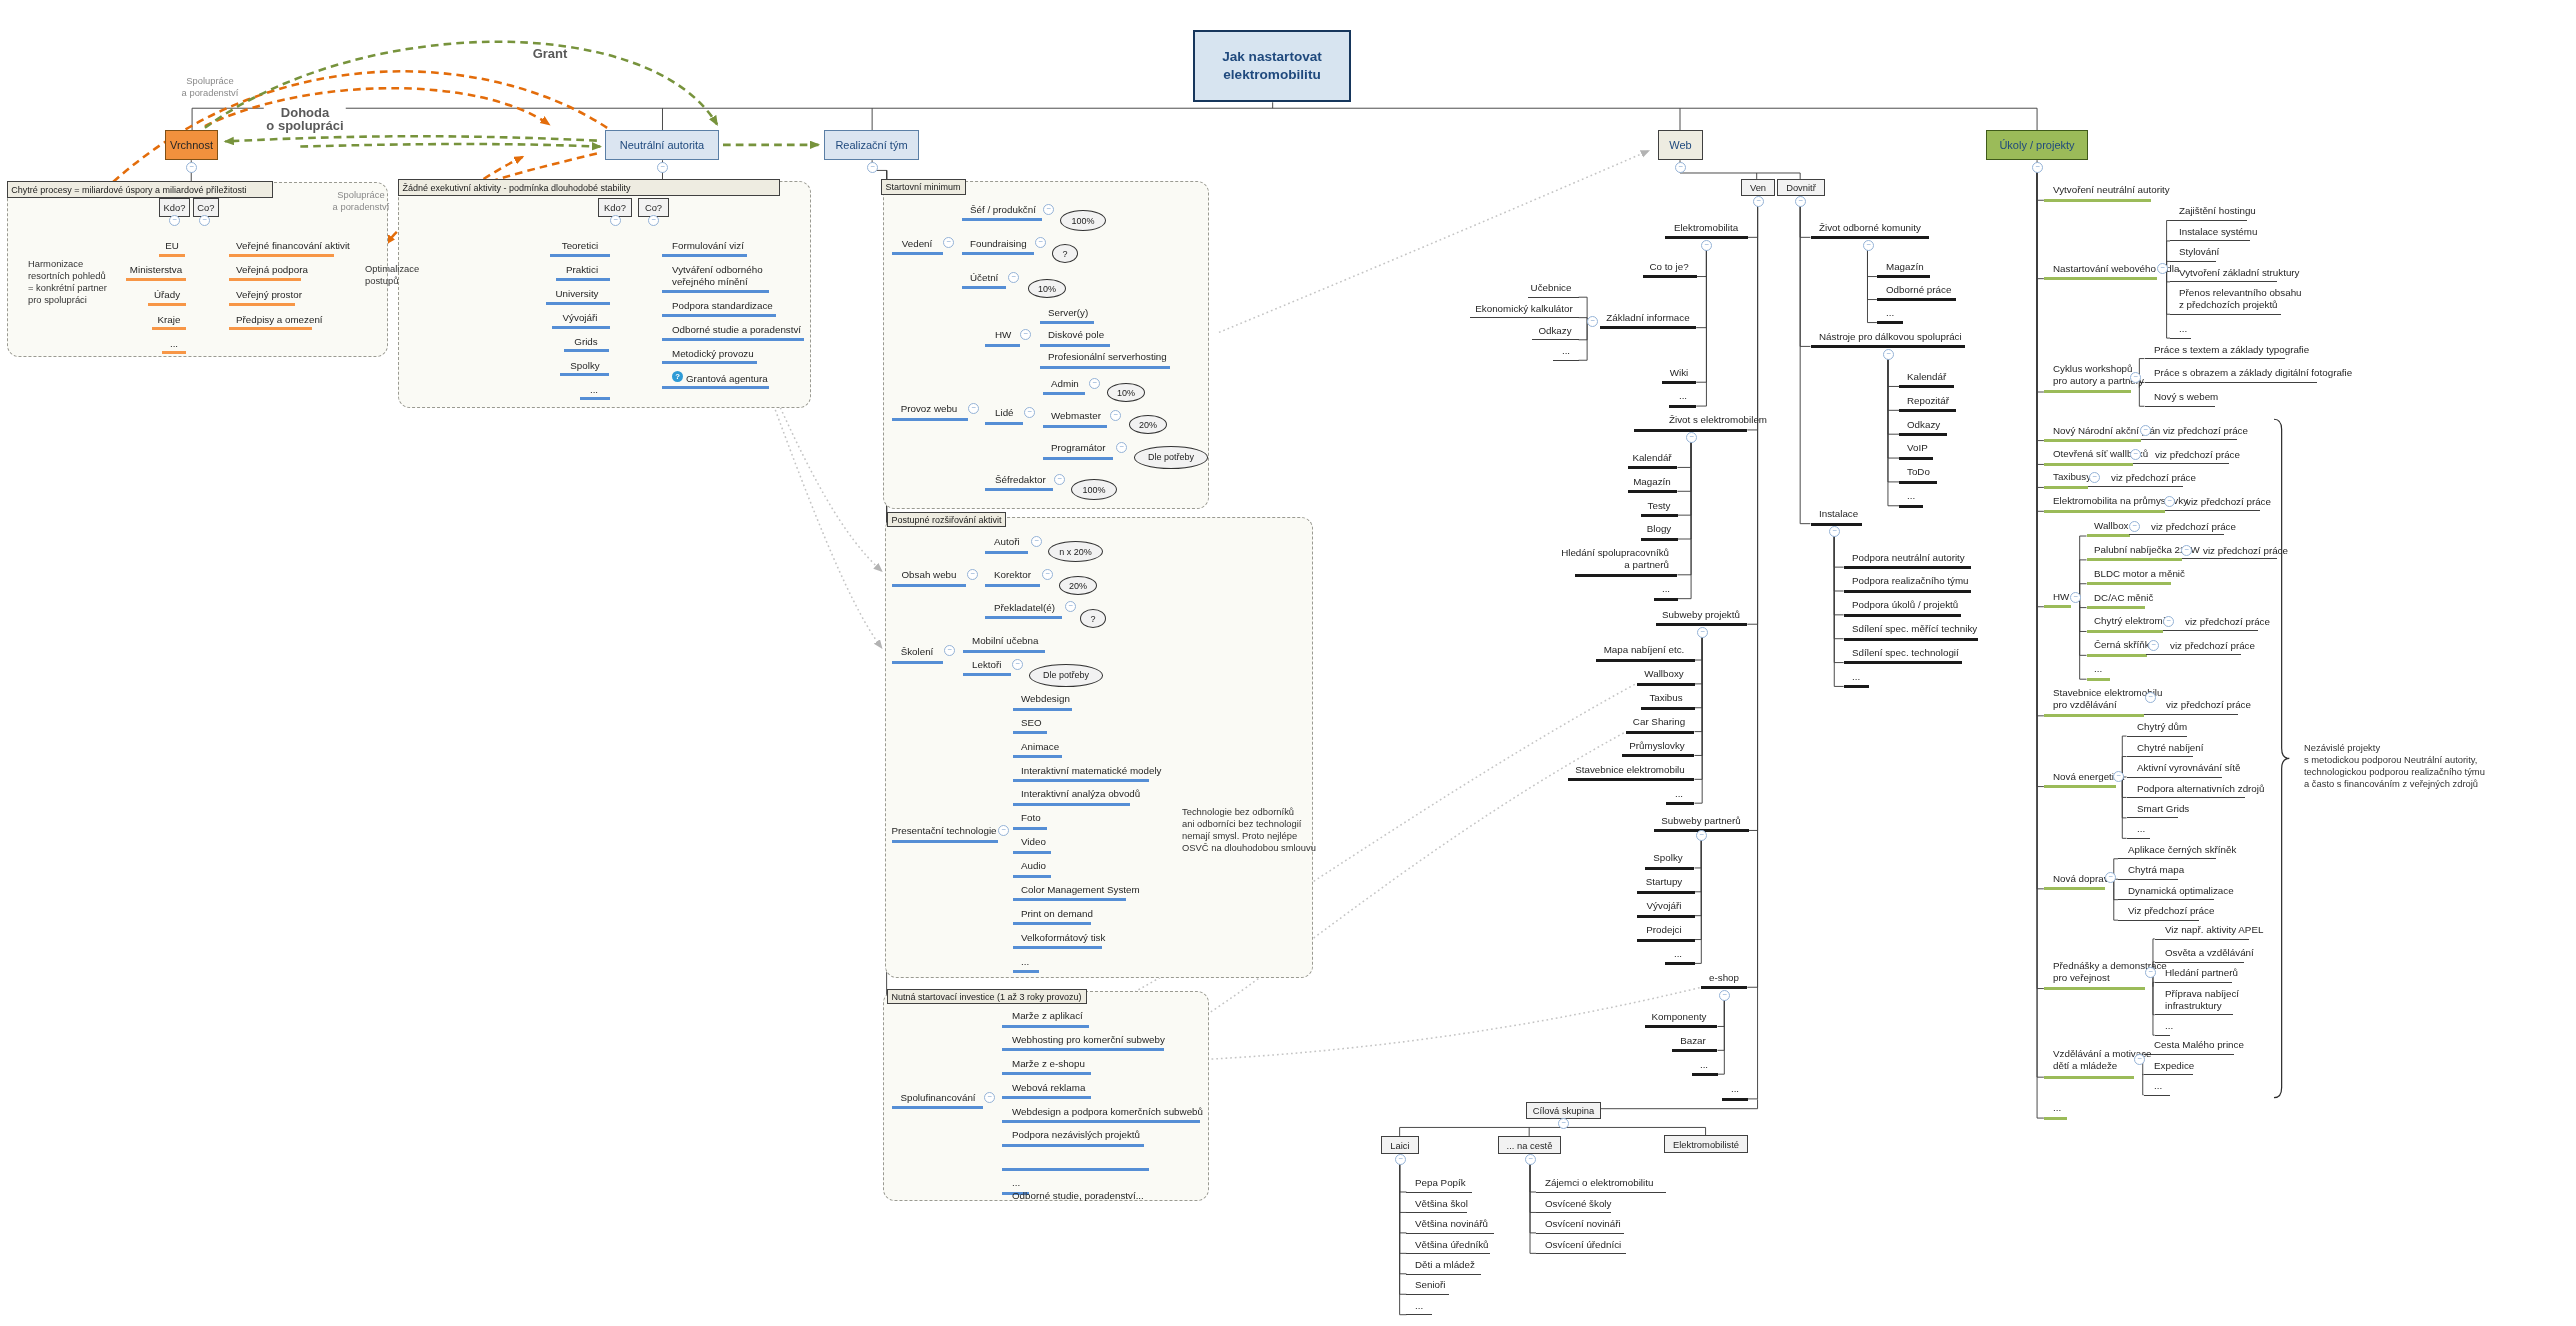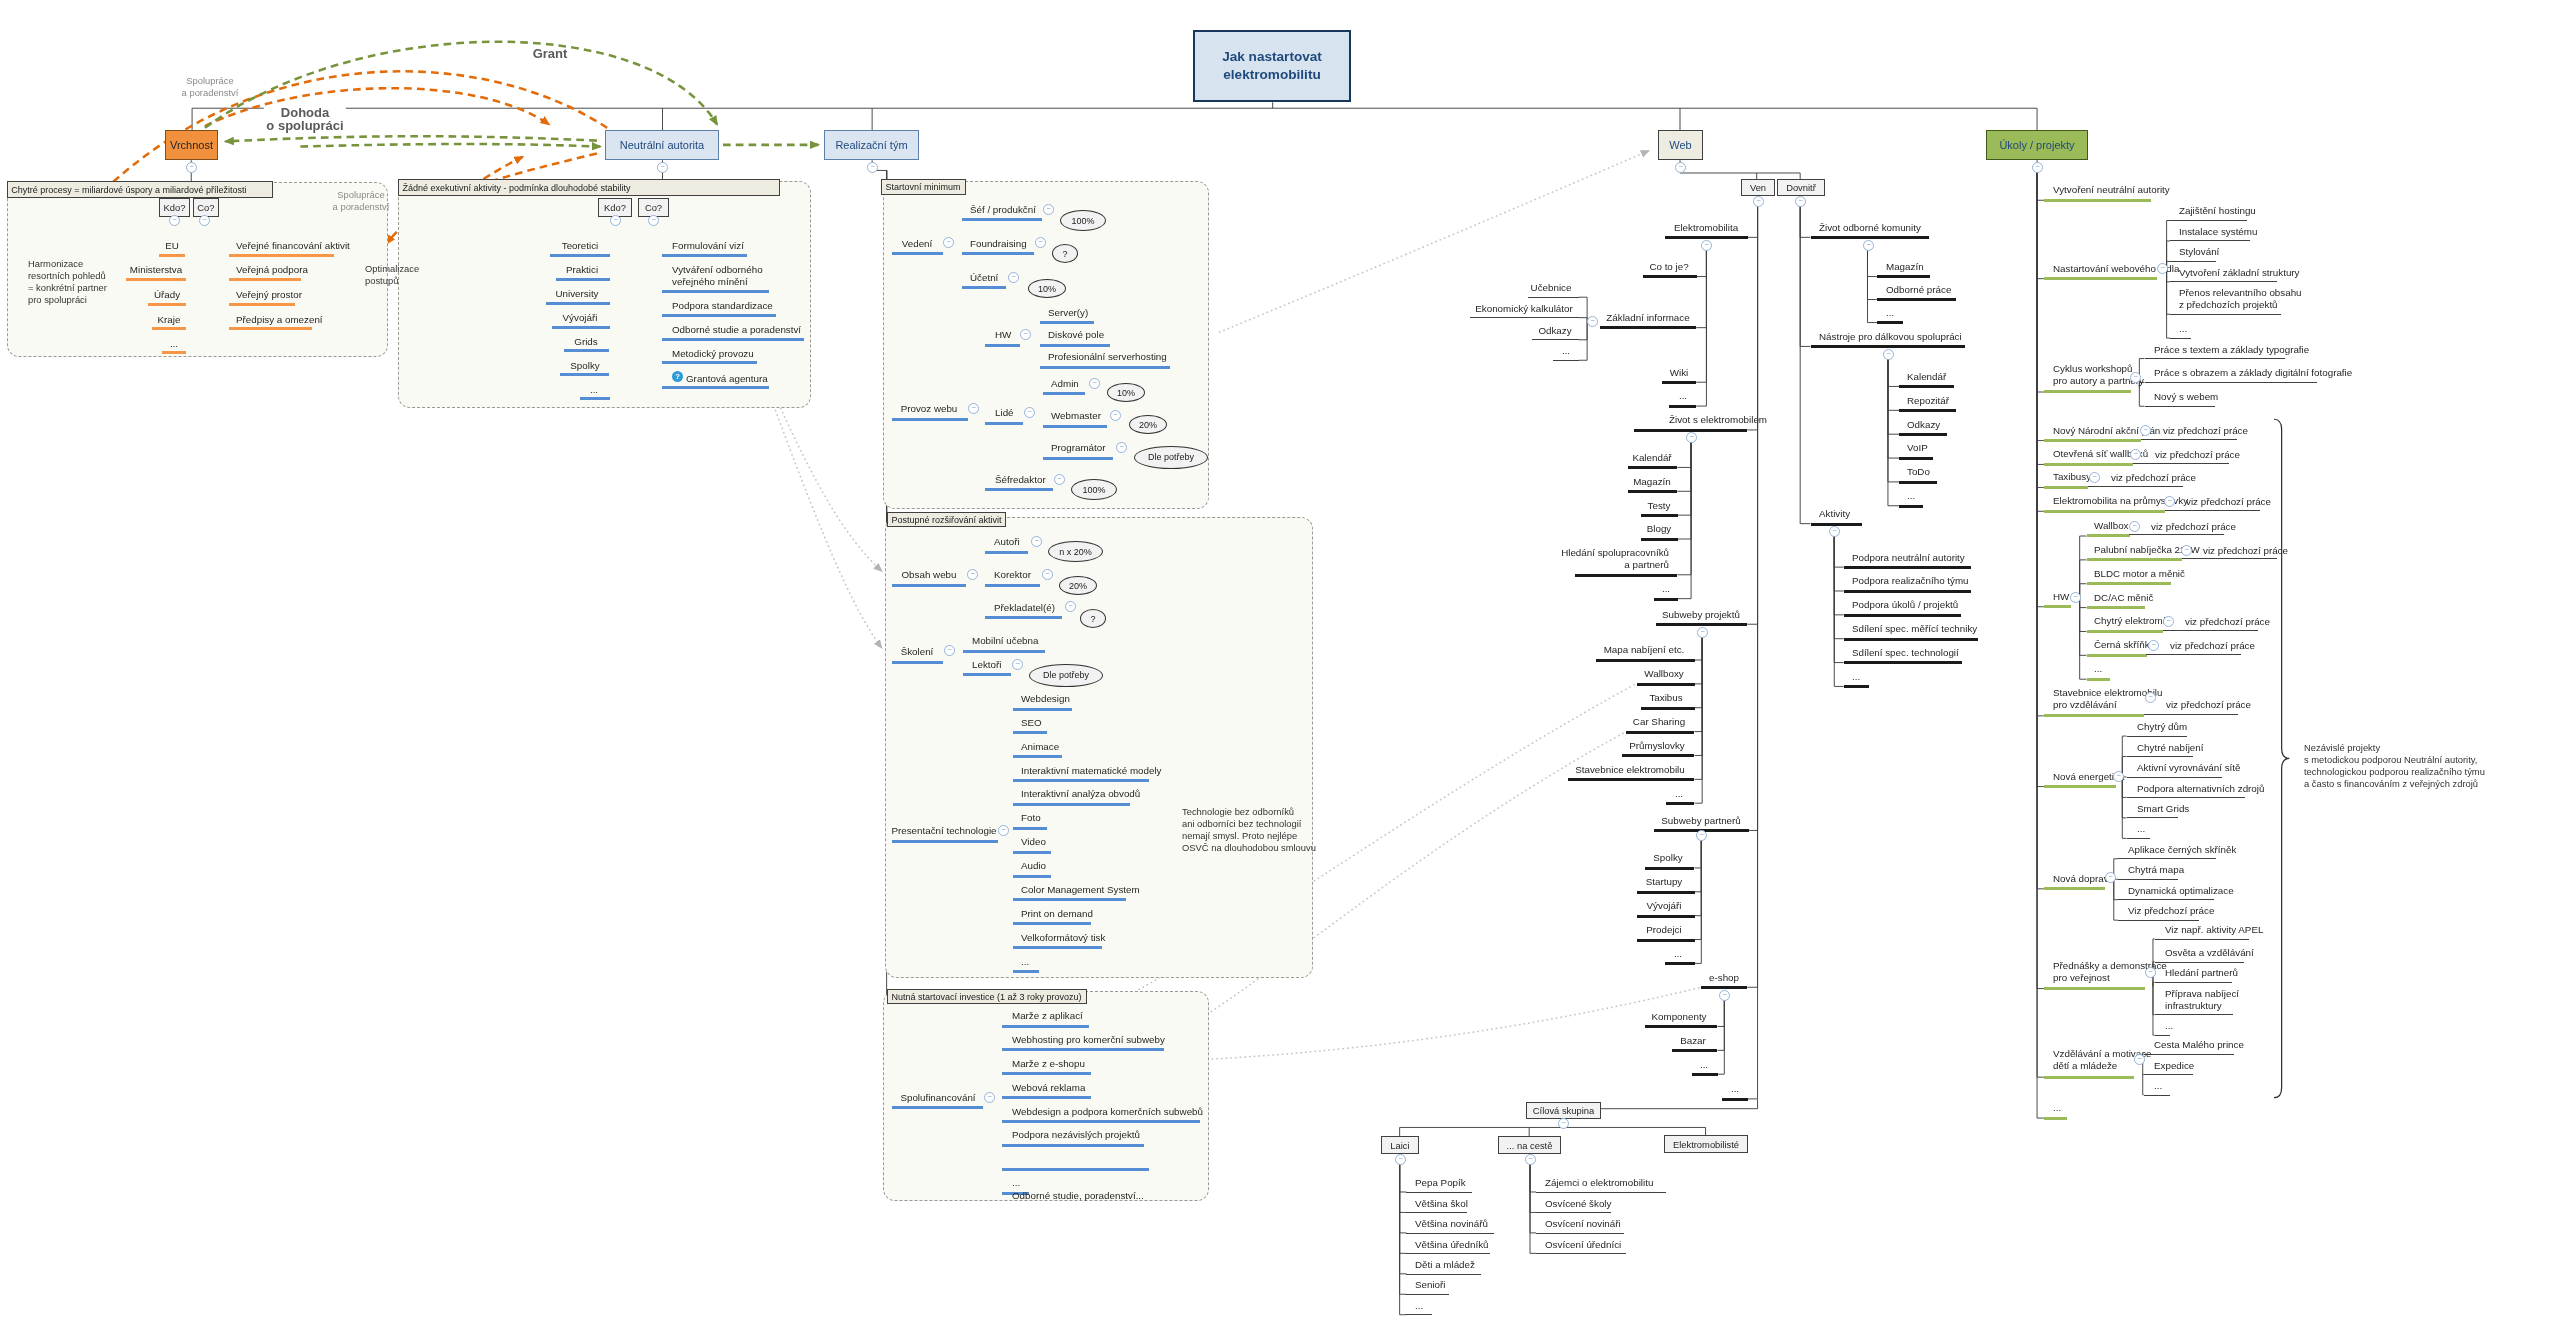--- a/index.html
+++ b/index.html
@@ -519,21 +519,21 @@
     <div class="node" style="top: 395px; left: 1907px;">Repozitář</div>
     <div class="ul u-k" style="left: 1899px; top: 409px; width: 57px;"></div>
     <div class="node" style="top: 419px; left: 1907px;">Odkazy</div>
     <div class="ul u-k" style="left: 1899px; top: 433px; width: 48px;"></div>
     <div class="node" style="top: 442px; left: 1907px;">VoIP</div>
     <div class="ul u-k" style="left: 1899px; top: 457px; width: 34px;"></div>
     <div class="node" style="top: 466px; left: 1907px;">ToDo</div>
     <div class="ul u-k" style="left: 1899px; top: 481px; width: 38px;"></div>
     <div class="node" style="top: 490px; left: 1907px;">...</div>
     <div class="ul u-k" style="left: 1899px; top: 505px; width: 24px;"></div>
-    <div class="node" style="top: 508px; left: 1819px;">Aktivity</div>
+    <div class="node" style="top: 508px; left: 1819px;">Instalace</div>
     <div class="ul u-k" style="left: 1811px; top: 523px; width: 51px;"></div>
     <div class="node" style="top: 552px; left: 1852px;">Podpora neutrální autority</div>
     <div class="ul u-k" style="left: 1844px; top: 566px; width: 127px;"></div>
     <div class="node" style="top: 575px; left: 1852px;">Podpora realizačního týmu</div>
     <div class="ul u-k" style="left: 1844px; top: 590px; width: 127px;"></div>
     <div class="node" style="top: 599px; left: 1852px;">Podpora úkolů / projektů</div>
     <div class="ul u-k" style="left: 1844px; top: 614px; width: 117px;"></div>
     <div class="node" style="top: 623px; left: 1852px;">Sdílení spec. měřící techniky</div>
     <div class="ul u-k" style="left: 1844px; top: 638px; width: 134px;"></div>
     <div class="node" style="top: 647px; left: 1852px;">Sdílení spec. technologií</div>

